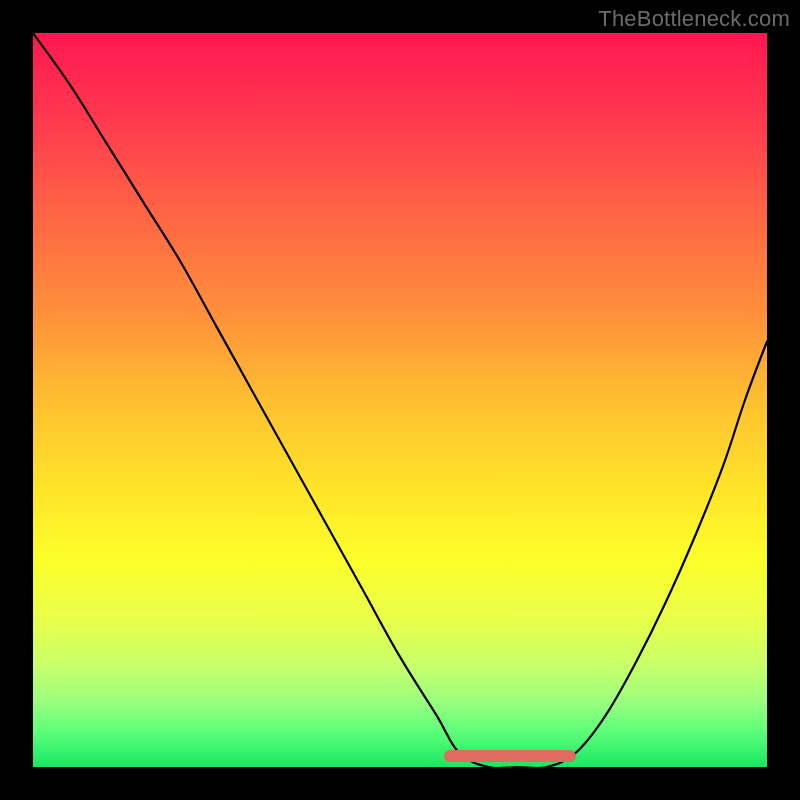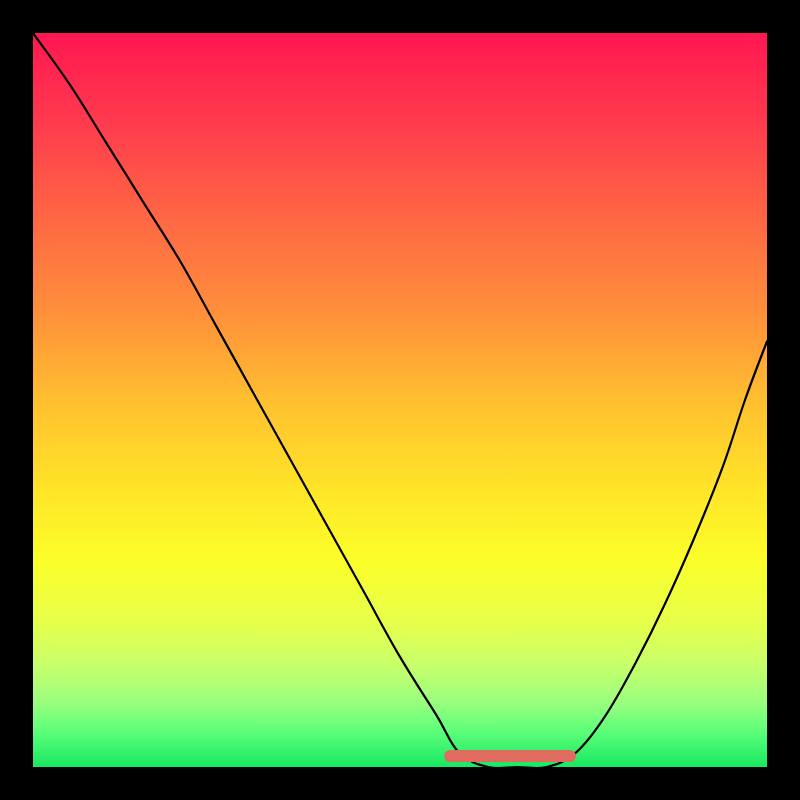--- a/index.html
+++ b/index.html
@@ -77,14 +77,15 @@
   <div class="plot-area">
 
     <svg class="curve" viewBox="0 0 734 734" preserveAspectRatio="none">
       <path id="curve-path" d="M 0.0 0.0 C 6.6 9.2, 23.5 31.6, 36.7 51.4 C 49.9 71.2, 60.2 89.0, 73.4 110.1 C 86.6 131.2, 96.9 147.7, 110.1 168.8 C 123.3 190.0, 133.6 205.1, 146.8 227.5 C 160.0 250.0, 170.3 269.8, 183.5 293.6 C 196.7 317.4, 207.0 335.9, 220.2 359.7 C 233.4 383.4, 243.7 401.9, 256.9 425.7 C 270.1 449.5, 280.4 468.0, 293.6 491.8 C 306.8 515.6, 317.1 534.1, 330.3 557.8 C 343.5 581.6, 353.8 601.4, 367.0 623.9 C 380.2 646.4, 393.1 665.4, 403.7 682.6 C 414.3 699.8, 416.5 710.1, 425.7 719.3 C 435.0 728.6, 444.5 731.4, 455.1 734.0 C 465.6 736.6, 473.9 734.0, 484.4 734.0 C 495.0 734.0, 503.2 736.6, 513.8 734.0 C 524.4 731.4, 532.6 728.6, 543.2 719.3 C 553.7 710.1, 562.0 698.5, 572.5 682.6 C 583.1 666.8, 591.3 651.1, 601.9 631.2 C 612.4 611.4, 620.7 595.0, 631.2 572.5 C 641.8 550.1, 650.0 531.6, 660.6 506.5 C 671.2 481.4, 680.7 458.2, 690.0 433.1 C 699.2 408.0, 704.1 389.5, 712.0 367.0 C 719.9 344.5, 730.0 318.8, 734.0 308.3"></path>
     </svg>
 
     <div class="red-bar" id="valley-bar" style="left: 411.04px; width: 132.12px; top: 716.99px;"></div>
 
   </div>
 
+  <div class="watermark">TheBottleneck.com</div>
 
 </div>
 
 </body></html>

